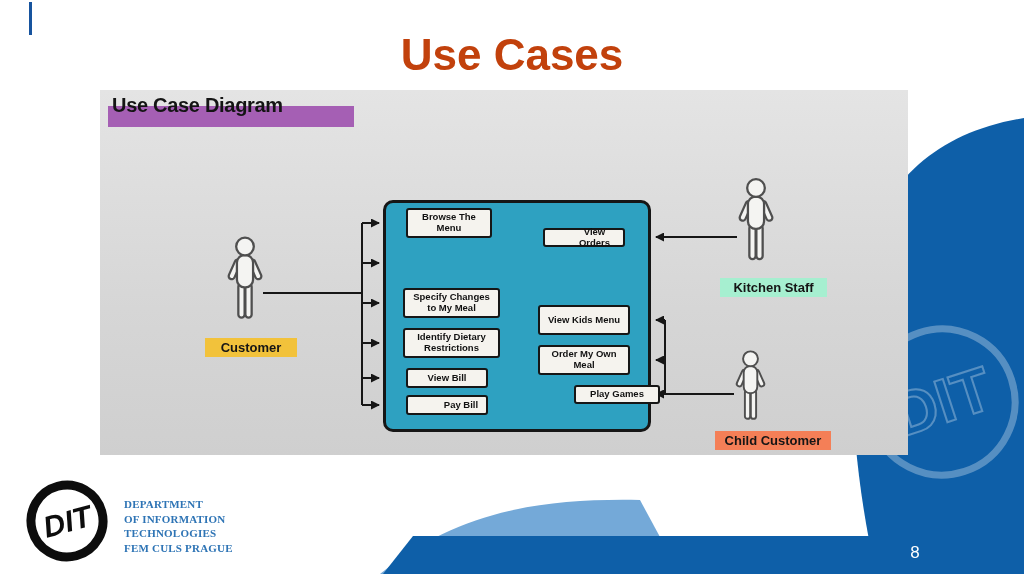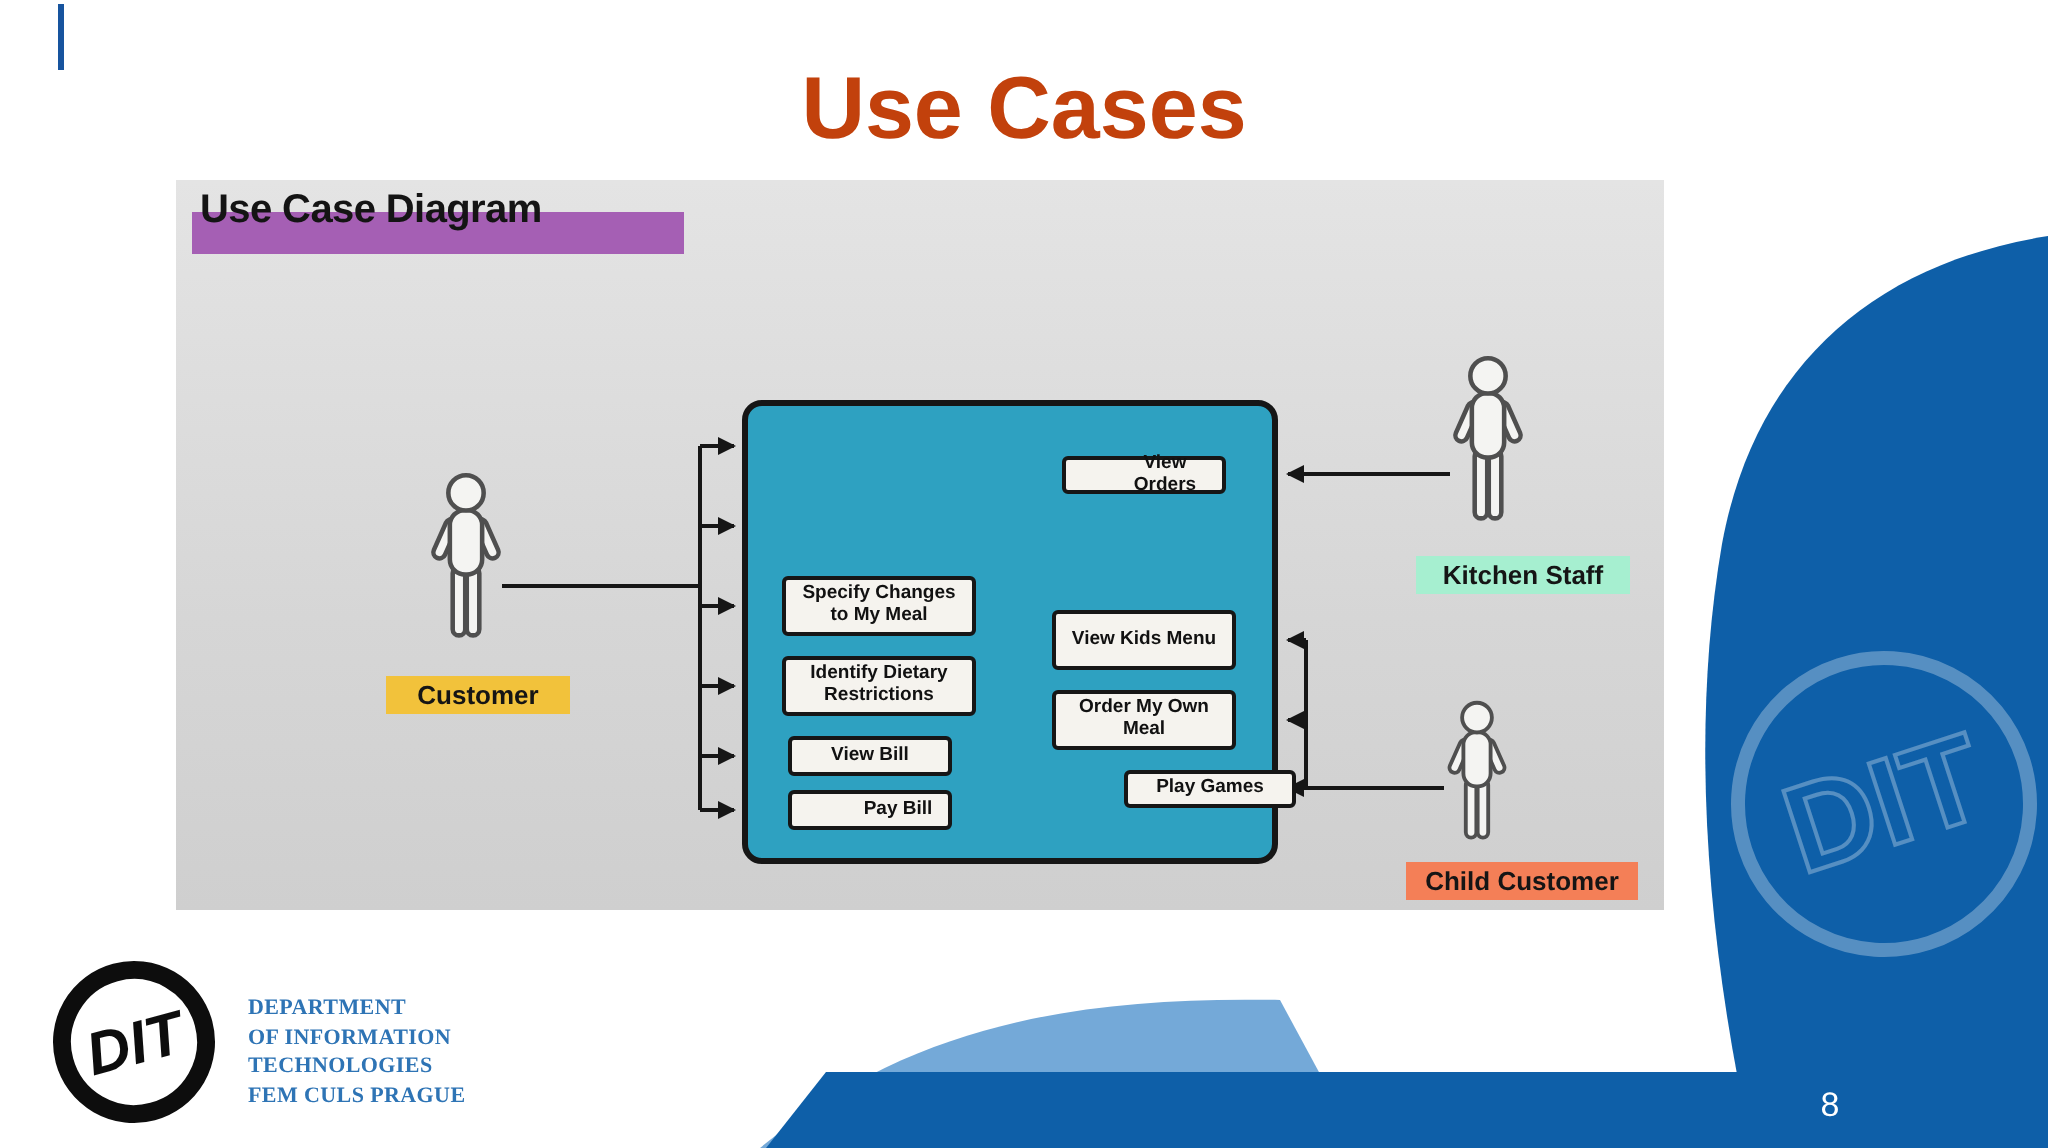--- a/index.html
+++ b/index.html
@@ -11,21 +11,21 @@
 
   .title { position:absolute; left:0; top:30px; width:100%; text-align:center;
            font-size:44px; font-weight:bold; letter-spacing:0; z-index:2; }
 
   .bg-svg { position:absolute; left:0; top:0; z-index:1; }
 
   .page-num { position:absolute; left:898px; top:543px; width:34px; text-align:center;
               color:#fff; font-size:17px; z-index:3; }
 
   
-  .diagram { position:absolute; left:88px; top:90px; width:744px; height:365px;
+  .diagram { position:absolute; left:100px; top:90px; width:808px; height:365px;
              background:linear-gradient(180deg,#E4E4E4 0%,#D6D6D6 60%,#CFCFCF 100%); z-index:2; }
 
   .dheading { position:absolute; left:8px; top:4px; width:270px; height:34px; }
   .dheading-bar { position:absolute; left:0; top:12px; width:246px; height:21px; background:#A55FB4; }
   .dheading-text { position:absolute; left:4px; top:0; font-size:20px; font-weight:bold;
                    color:#141414; letter-spacing:-0.3px; white-space:nowrap; }
 
   .connectors { position:absolute; left:0; top:0; }
 
   .boundary { position:absolute; left:283px; top:110px; width:268px; height:232px;
@@ -121,20 +121,21 @@
         <use href="#actor-shape"></use>
       </svg>
     <div class="actor-label" style="left: 620px; top: 188px; width: 107px; height: 19px; background-color: rgb(166, 239, 208); text-align: center;">Kitchen Staff</div>
 
     <svg class="actor" style="left:634px; top:260px;" width="33" height="80">
         <use href="#actor-shape"></use>
       </svg>
     <div class="actor-label" style="left: 615px; top: 341px; width: 116px; height: 19px; background-color: rgb(244, 127, 87);">Child Customer</div>
 
     <div class="boundary" style="background-color: rgb(46, 161, 193);">
+      <div class="uc" style="left:20px; top:5px;  width:86px; height:30px;">Browse The Menu</div>
       <div class="uc" style="left:17px; top:85px; width:97px; height:30px;">Specify Changes to My Meal</div>
       <div class="uc" style="left:17px; top:125px;width:97px; height:30px;">Identify Dietary Restrictions</div>
       <div class="uc" style="left:20px; top:165px;width:82px; height:20px;">View Bill</div>
       <div class="uc" style="left:20px; top:192px;width:82px; height:20px;padding-left:31px;">Pay Bill</div>
 
       <div class="uc" style="left:157px;top:25px; width:82px; height:19px;padding-left:24px;">View Orders</div>
 
       <div class="uc" style="left:152px;top:102px;width:92px; height:30px;">View Kids Menu</div>
       <div class="uc" style="left:152px;top:142px;width:92px; height:30px;">Order My Own Meal</div>
       <div class="uc" style="left:155px;top:182px;width:86px; height:19px;margin-left:33px;">Play Games</div>

